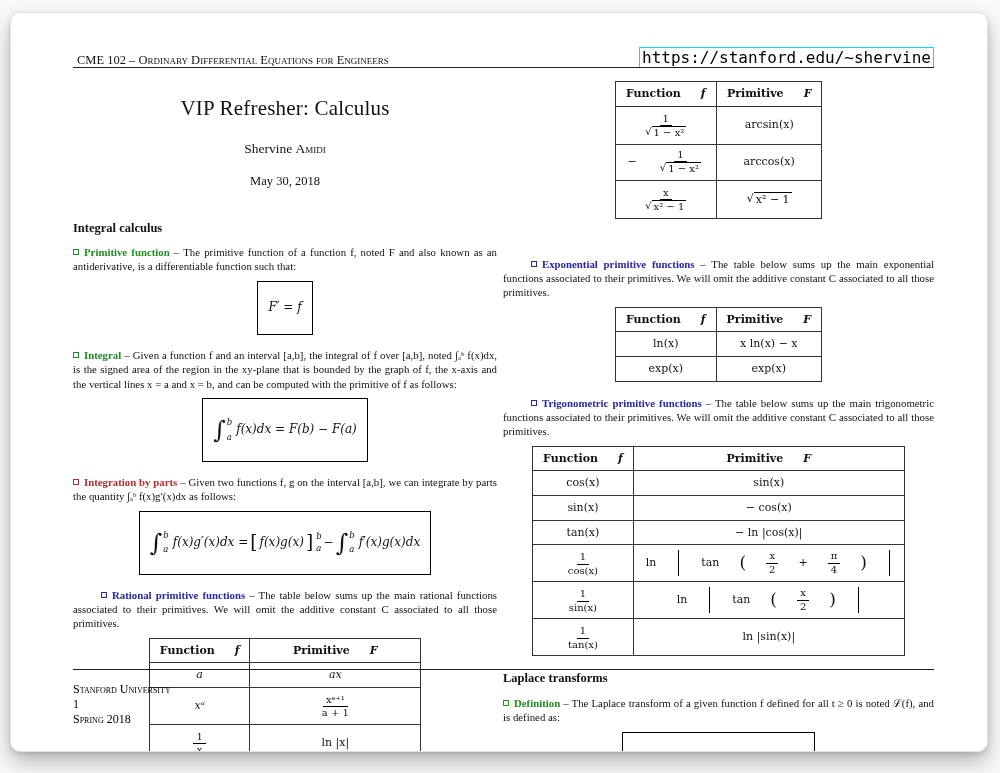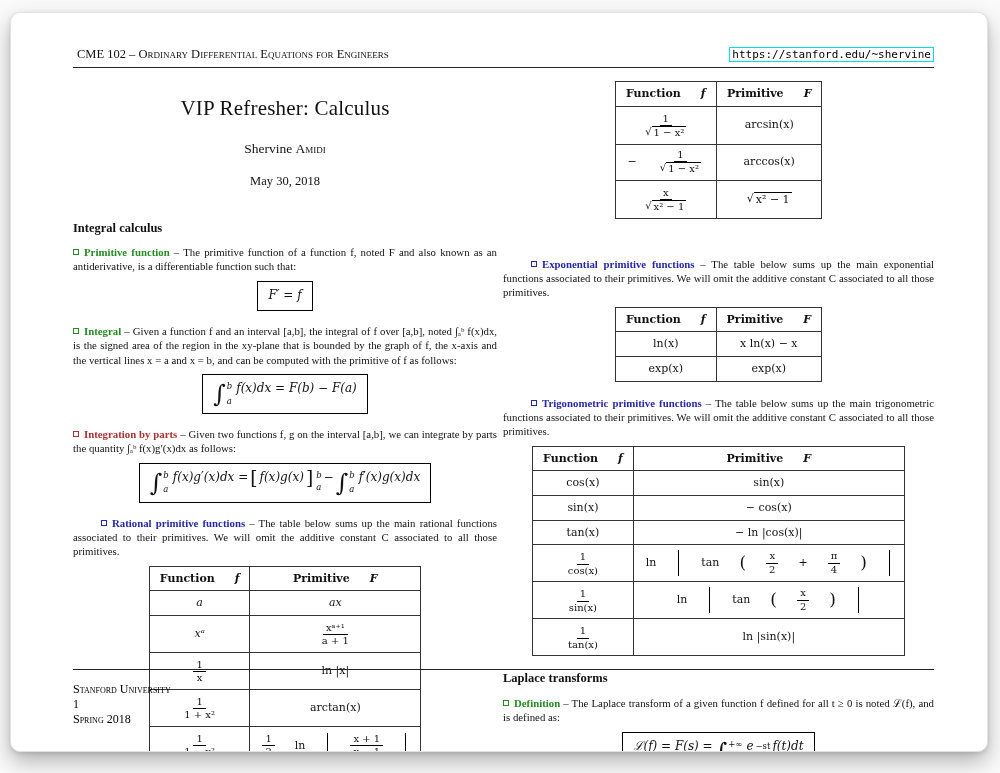--- a/index.html
+++ b/index.html
@@ -7,21 +7,21 @@
   .canvas { position:relative; width:1000px; height:773px; background:#fafafa; overflow:hidden; }
   .page {
     position:absolute; left:10px; top:12px; width:978px; height:740px;
     background:#ffffff; border:1px solid #e2e2e2; border-radius:10px;
     box-shadow:0 10px 22px rgba(0,0,0,0.28), 0 2px 5px rgba(0,0,0,0.12);
     overflow:hidden;
   }
   
   .page-header { position:absolute; left:66px; right:53px; top:34px; display:flex; justify-content:space-between; align-items:flex-end; }
   .course { font-variant-caps:small-caps; font-size:12.5px; color:#111; }
-  .url { font-family:"DejaVu Sans Mono","Liberation Mono",monospace; font-size:11px; color:#000;
+  .url { font-family:"DejaVu Sans Mono","Liberation Mono",monospace; font-size:16px; color:#000;
          border:1.5px solid #00dfe8; padding:0 2px; cursor:pointer; }
   .hrule { position:absolute; left:62px; right:53px; border:none; border-top:1.4px solid #222; }
   .hrule.top { top:54px; }
   
   .page-footer { position:absolute; left:62px; right:53px; bottom:24px; }
   .page-footer .frow { display:flex; justify-content:space-between; margin-top:12px; font-size:12px;flex-direction:column; }
   .page-footer .frule { border:none; border-top:1.4px solid #222; }
   .sc { font-variant-caps:small-caps; }
   
   .content { position:absolute; left:62px; right:53px; top:64px; display:flex; gap:6px; }
@@ -34,21 +34,21 @@
   .author { margin-top:17px; font-size:13.5px; }
   .doc-date { margin-top:15px; font-size:12.5px; }
   
   .sec-heading { font-size:12.5px; font-weight:bold; margin:3px 0 9px; text-align:left; }
   .item { margin-bottom:7px; }
   .kw { font-weight:bold; white-space:nowrap; }
   .sq { display:inline-block; width:6px; height:6px; border:1.2px solid currentColor; margin-right:5px; vertical-align:1px; }
   .c-green { color:#228B22; } .c-red { color:#B03030; } .c-blue { color:#2626A8;padding-left:28px; }
   
   .eqrow { text-align:center; margin:4px 0 13px; }
-  .eqbox { display:inline-flex; align-items:flex-start; gap:2px; border:1px solid #000; padding:6px 10px; font-size:12px;
+  .eqbox { display:inline-flex; align-items:center; gap:2px; border:1px solid #000; padding:18px 10px; font-size:12px;
            font-family:"DejaVu Serif",serif; }
   
   .mcell { display:inline-flex; align-items:center; gap:20px; font-family:"DejaVu Serif",serif; }
   .mt { font-style:normal; } .mv { font-style:italic; }
   .mbig { font-size:1.55em; font-weight:normal; line-height:0.9; }
   .msup { font-size:8.5px; vertical-align:super; align-self:flex-start; margin-top:2px; }
   .mbar { display:inline-block; width:0; height:26px; border-left:1px solid #000; margin:0 2px; }
   .mfrac { display:inline-flex; flex-direction:column; align-items:center; font-size:10px; vertical-align:middle; line-height:1.25; }
   .mnum { border-bottom:1px solid #000; padding:0 3px; display:flex; justify-content:center; }
   .mden { padding:0 3px; display:flex; justify-content:center; }

